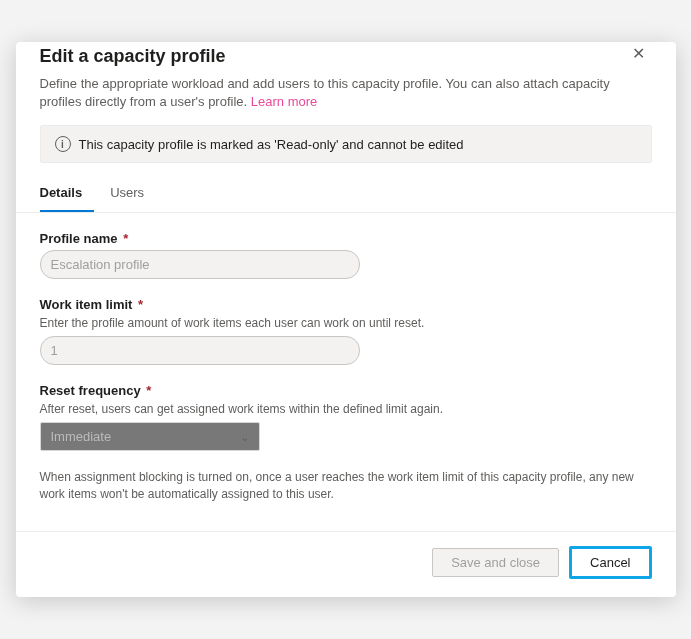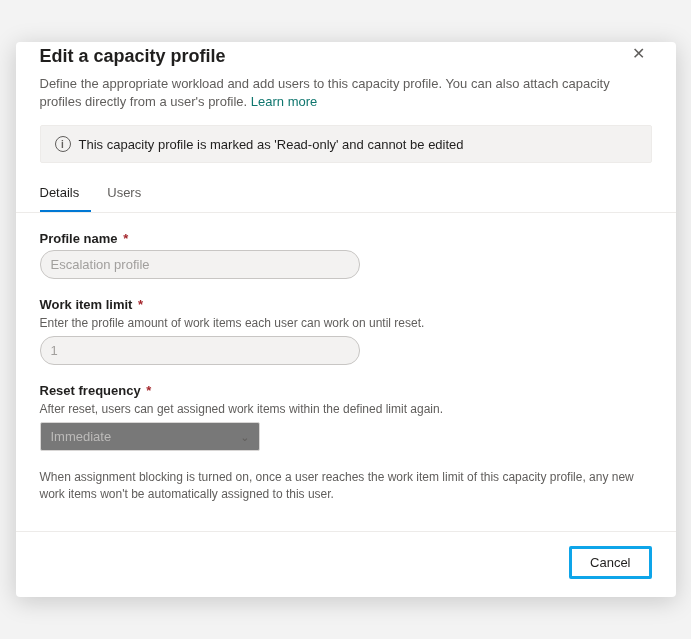--- a/index.html
+++ b/index.html
@@ -44,21 +44,21 @@
       margin-top: -2px;
       line-height: 1;
     }
     .dialog-subtitle {
       padding: 0 24px 14px 24px;
       color: #605e5c;
       font-size: 13px;
       line-height: 1.4;
     }
     .dialog-subtitle a {
-      color: #0f766e;
+      color: #ec4899;
       text-decoration: none;
     }
     .readonly-banner {
       margin: 0 24px 14px 24px;
       background: #f3f2f1;
       border: 1px solid #edebe9;
       border-radius: 2px;
       padding: 10px 14px;
       display: flex;
       align-items: center;
@@ -92,21 +92,21 @@
       cursor: pointer;
       border-bottom: 2px solid transparent;
       color: #605e5c;
       background: none;
       border-top: none;
       border-left: none;
       border-right: none;
     }
     .tab.active {
       color: #201f1e;
-      font-weight: 400;
+      font-weight: 700;
       border-bottom: 2px solid #0078d4;
     }
     .dialog-body {
       padding: 18px 24px 10px 24px;
       flex: 1;
     }
     .field-group {
       margin-bottom: 18px;
     }
     .field-label {
@@ -306,15 +306,16 @@
       </div>
     </div>
 
     <div class="field-group">
       <div class="assignment-description">When assignment blocking is turned on, once a user reaches the work item limit of this capacity profile, any new work items won't be automatically assigned to this user.</div>
     </div>
 
   </div>
 
   <div class="dialog-footer">
+    <button class="btn btn-primary" disabled="">Save and close</button>
     <button class="btn btn-default">Cancel</button>
   </div>
 </div>
 
 </body></html>

